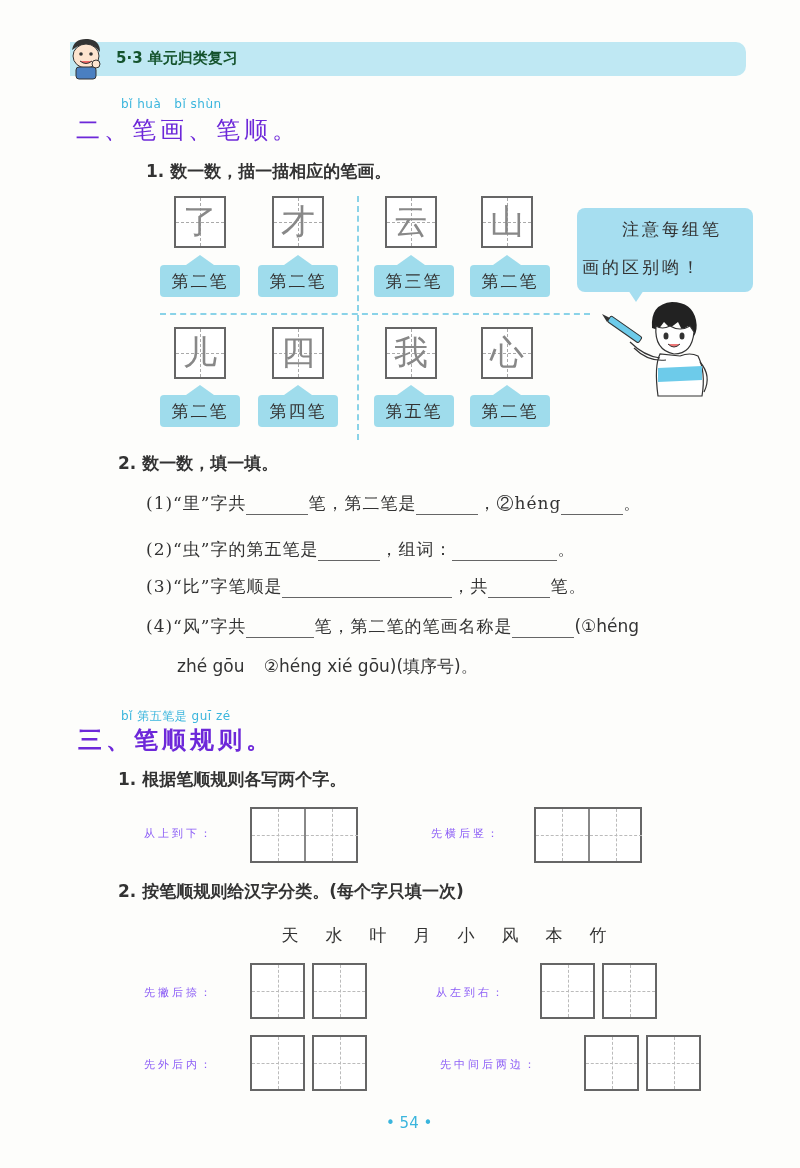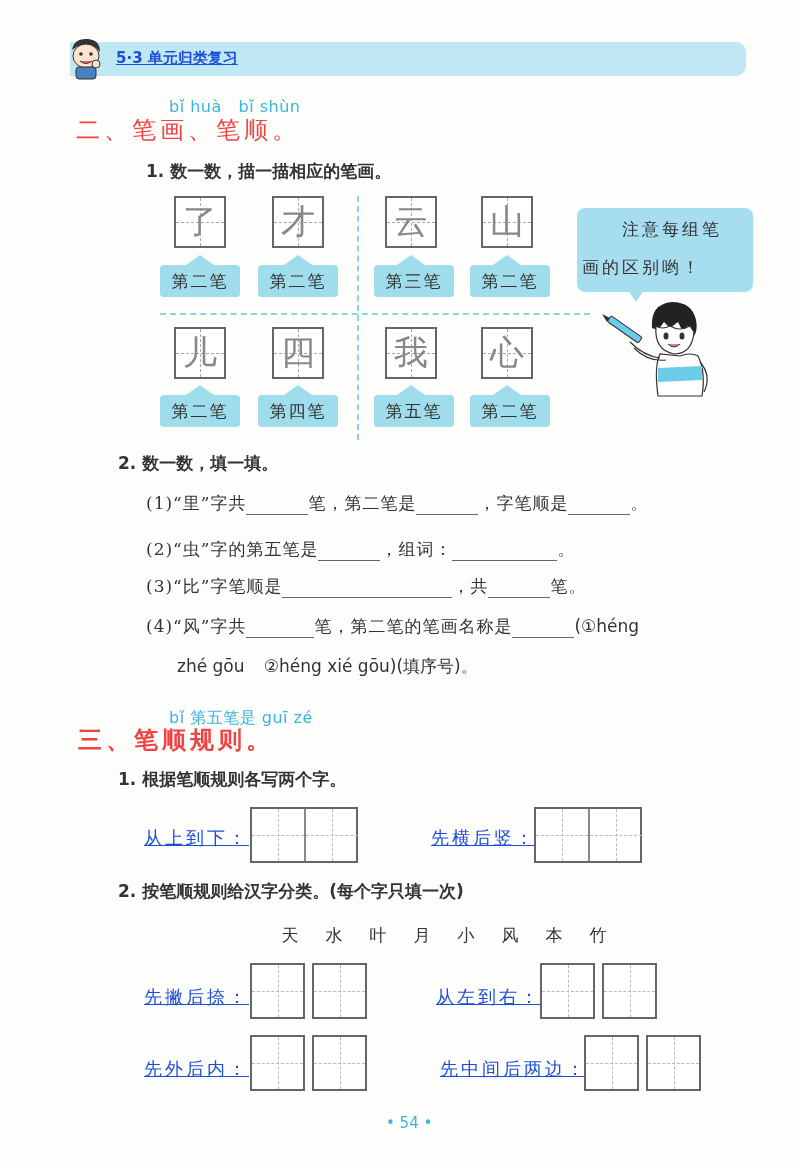--- a/index.html
+++ b/index.html
@@ -14,33 +14,32 @@
     .abs { position: absolute; }
     
     .header-bar {
       left: 70px; top: 42px; width: 676px; height: 34px;
       background: #bfe8f3;
       border-radius: 0 10px 10px 0;
     }
     .header-title {
       left: 116px; top: 49px;
       font-family: "DejaVu Sans", "Liberation Sans", sans-serif;
-      font-size: 15px; font-weight: bold; color: #1d4ed8; text-decoration: underline;
+      font-size: 15px; font-weight: bold; color: #14532d;
     }
     .mascot-head { left: 66px; top: 36px; width: 40px; height: 44px; }
     
     .pinyin {
       font-family: "DejaVu Sans", "Liberation Sans", sans-serif;
-      font-size: 16px; color: #3ab5dd; letter-spacing: 0.5px;
+      font-size: 12px; color: #3ab5dd; letter-spacing: 0.5px;
       white-space: pre;
-      margin-left: 48px;
     }
     .section-title {
       font-family: "DejaVu Sans", "Liberation Sans", sans-serif;
-      font-size: 24px; color: #ef4444; letter-spacing: 4px;
+      font-size: 24px; color: #6d28d9; letter-spacing: 4px;
     }
     .q-title {
       font-family: "DejaVu Sans", "Liberation Sans", sans-serif;
       font-size: 17px; font-weight: bold; color: #333;
     }
     
     .char-box {
       width: 52px; height: 52px;
       border: 2px solid #666;
       background: #fff;
@@ -81,21 +80,21 @@
       border-left: 8px solid transparent;
       border-right: 8px solid transparent;
       border-top: 12px solid #a6def0;
     }
     .bubble-line { font-size: 17px; color: #333; letter-spacing: 3px; }
     
     .q-line { font-size: 17px; color: #333; white-space: nowrap; letter-spacing: 1px; }
     .blank { display: inline-block; border-bottom: 1px solid #666; height: 18px; vertical-align: bottom; }
     .py { font-family: "DejaVu Sans", "Liberation Sans", sans-serif; font-size: 17px; letter-spacing: 0; }
     
-    .label { font-size: 18px; color: #1d4ed8; letter-spacing: 3px; white-space: nowrap; text-decoration: underline; }
+    .label { font-size: 11px; color: #8b5cf6; letter-spacing: 3px; white-space: nowrap; }
     .grid-box {
       border: 2px solid #666; box-sizing: border-box; background: #fff;
     }
     .grid-box .cell { position: absolute; top: 0; bottom: 0; }
     .grid-box .cell .gh { position: absolute; left: 0; right: 0; top: 50%; border-top: 1px dashed #bbb; }
     .grid-box .cell .gv { position: absolute; top: 0; bottom: 0; left: 50%; border-left: 1px dashed #bbb; }
     .grid-box .sep { position: absolute; top: 0; bottom: 0; border-left: 2px solid #888; }
     .chars-list { font-size: 17px; color: #333; word-spacing: 0; }
     .chars-list span { display: inline-block; width: 44px; text-align: center; }
     .page-num {
@@ -214,21 +213,21 @@
     <rect x="6" y="30" width="38" height="7" rx="2" transform="rotate(35 25 33)" fill="#6dcbea" stroke="#333" stroke-width="1"></rect>
     <path d="M10 22 L2 18 L7 26 Z" fill="#333"></path>
 
     <path d="M100 66 Q112 80 104 96" fill="none" stroke="#333" stroke-width="1.2"></path>
   </svg>
 </div>
 
 <div class="abs q-title" style="left:118px; top:452px;">2. 数一数，填一填。</div>
 
 <div class="abs q-line" style="left:146px; top:492px;">
-  <span>(1)“里”字共</span><span class="blank" style="width:62px;"></span><span>笔，第二笔是</span><span class="blank" style="width:62px;"></span><span>，字笔顺是</span><span class="blank" style="width:62px;"></span><span>。</span>
+  <span>(1)“里”字共</span><span class="blank" style="width:62px;"></span><span>笔，第二笔是</span><span class="blank" style="width:62px;"></span><span>，②héng</span><span class="blank" style="width:62px;"></span><span>。</span>
 </div>
 
 <div class="abs q-line" style="left:146px; top:538px;">
   <span>(2)“虫”字的第五笔是</span><span class="blank" style="width:62px;"></span><span>，组词：</span><span class="blank" style="width:105px;"></span><span>。</span>
 </div>
 
 <div class="abs q-line" style="left:146px; top:575px;">
   <span>(3)“比”字笔顺是</span><span class="blank" style="width:170px;"></span><span>，共</span><span class="blank" style="width:62px;"></span><span>笔。</span>
 </div>
 

